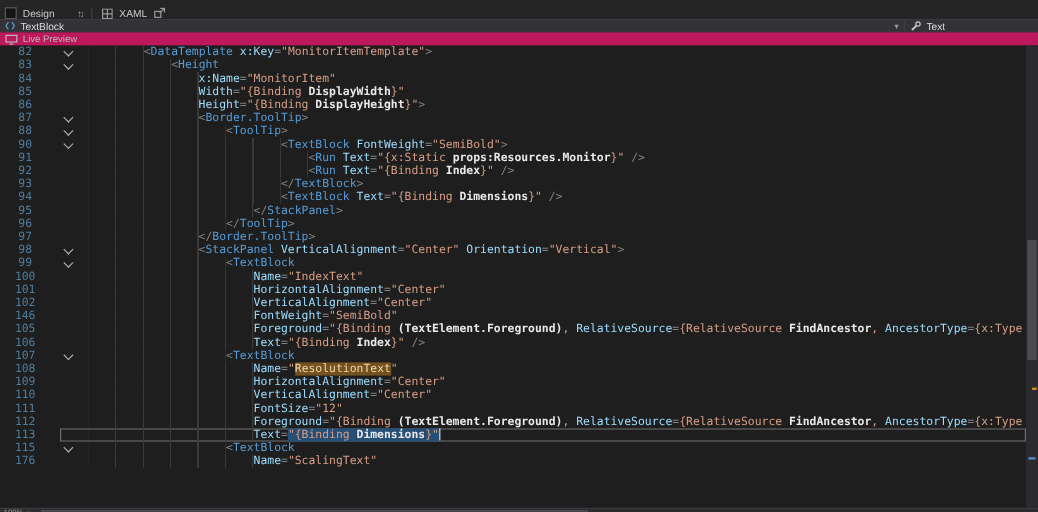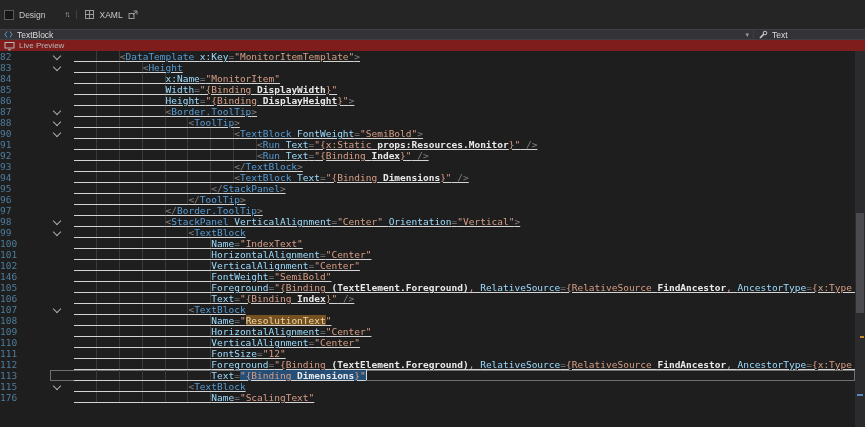--- a/index.html
+++ b/index.html
@@ -1,54 +1,54 @@
 <!DOCTYPE html>
 <html><head>
 <meta charset="utf-8">
 <style>
   html,body{margin:0;padding:0;background:#1E1E1E;}
   .app{width:865px;height:427px;overflow:hidden;display:flex;flex-direction:column;
        font-family:"Liberation Sans",sans-serif;background:#1E1E1E;}
 
   
-  .tabstrip{height:29px;flex:none;background:#252526;display:flex;align-items:center;
+  .tabstrip{height:16px;flex:none;background:#252526;display:flex;align-items:flex-end;
             gap:5px;padding:0 4px;font-size:8.5px;color:#C8C8C8;}
   .design-box{width:8px;height:8px;background:#151515;border:1px solid #5A5A5A;flex:none;}
   .tab-label{cursor:default;}
   .swap-glyph{font-size:8px;color:#B0B0B0;letter-spacing:-2px;margin-left:14px;}
   .vdiv{width:1px;height:9px;background:#3F3F46;margin:0 3px;}
   .tabstrip svg{display:block;}
 
   
   .navbar{height:11px;flex:none;background:#2D2D30;border-top:1px solid #3F3F46;
           border-bottom:1px solid #3F3F46;box-sizing:border-box;display:flex;
           align-items:stretch;font-size:8.5px;color:#DCDCDC;}
   .combo{display:flex;align-items:center;gap:4px;padding:0 4px;background:#333337;}
   .element-combo{flex:1;min-width:0;}
   .property-combo{width:103px;flex:none;border-left:1px solid #3F3F46;}
   .combo .arrow{margin-left:auto;color:#9A9A9A;font-size:7px;}
 
   
-  .previewbar{height:11px;flex:none;background:#7f1d1d;display:flex;align-items:center;
+  .previewbar{height:11px;flex:none;background:#be185d;display:flex;align-items:center;
               gap:4px;padding:0 4px;font-size:8px;color:#B8B8B8;}
 
   
   .code-wrap{height:385px;flex:none;position:relative;background:#1E1E1E;
              font-family:"DejaVu Sans Mono","Liberation Mono",monospace;
              font-size:9.5px;line-height:11px;color:#D4D4D4;}
   .code-area{position:absolute;top:0;left:0;right:10px;bottom:0;overflow:hidden;}
   .code-line{display:flex;height:11px;white-space:pre;}
   .line-number{width:50px;flex:none;padding-right:8px;box-sizing:border-box;
-               text-align:left;color:#4E7C9C;}
+               text-align:center;color:#4E7C9C;}
   .line-body{flex:1;display:flex;min-width:0;}
   .code-line.current .line-body{box-shadow:inset 0 0 0 1px #707070;}
   .fold{width:16px;flex:none;position:relative;}
   .fold.has-chevron::after{content:"";position:absolute;left:4px;top:2px;width:5px;height:5px;
         border-right:1px solid #ABABAB;border-bottom:1px solid #ABABAB;transform:rotate(45deg);}
-  .line-content{flex:1;min-width:0;padding-left:8px;text-decoration:underline;}
+  .line-content{flex:1;min-width:0;padding-left:8px;}
   .seg-ind{background-image:repeating-linear-gradient(to right,
             transparent 0,transparent calc(4ch - 1px),#3A3A3A calc(4ch - 1px),#3A3A3A 4ch);}
   .seg-d{color:#808080;}
   .seg-t{color:#569CD6;}
   .seg-a{color:#9CDCFE;}
   .seg-v{color:#D69D85;}
   .seg-p{color:#E9E9E9;font-weight:bold;}
   .seg-r{color:#F0D6A8;background:#74511F;margin-top:22px;}
   .seg-vs{color:#D69D85;background:#264F78;}
   .seg-ps{color:#E9E9E9;font-weight:bold;background:#264F78;}

